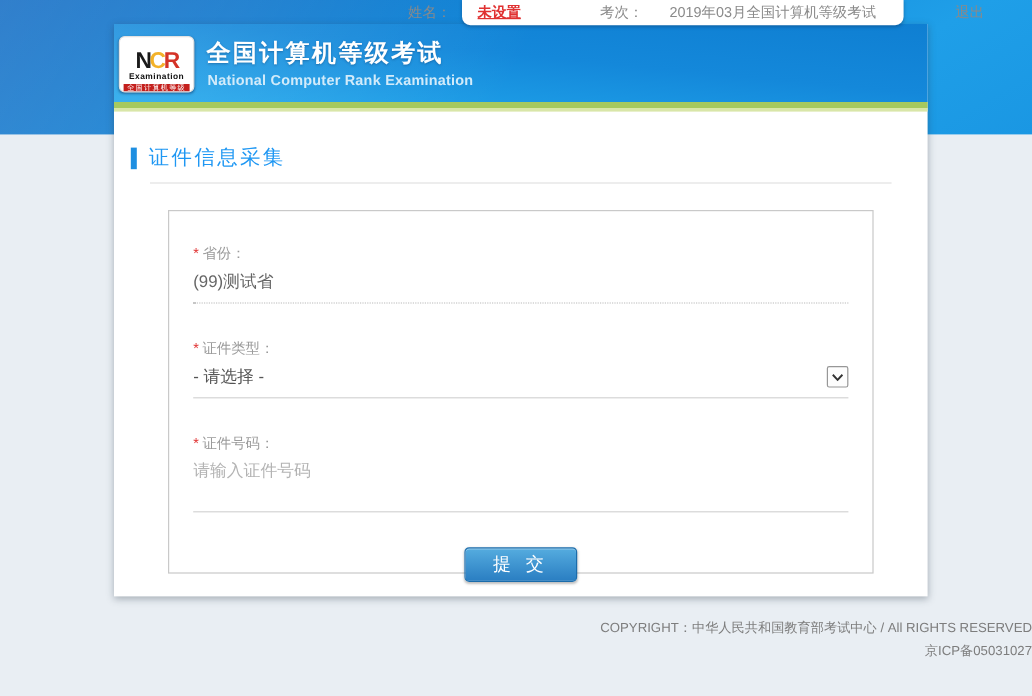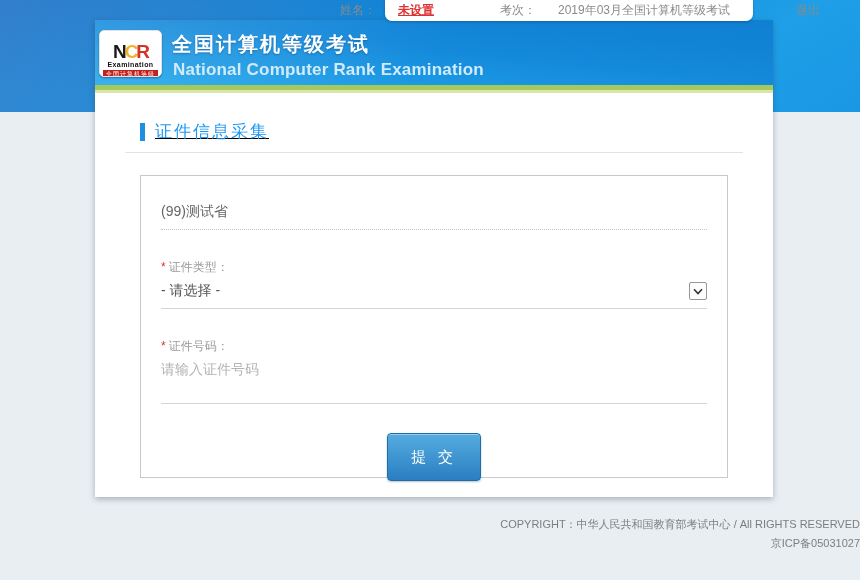--- a/index.html
+++ b/index.html
@@ -75,27 +75,27 @@
     overflow: hidden;
   }
 
   .hdr-cn {
     position: absolute; left: 77px; top: 11px;
     color: #fff; font-size: 20px; font-weight: bold; letter-spacing: 2px;
     text-shadow: 0 1px 2px rgba(0,20,60,.3);
   }
   .hdr-en {
     position: absolute; left: 78px; top: 40px;
-    color: #d2ebfa; font-size: 17px; font-weight: bold; letter-spacing: .2px;
+    color: #d2ebfa; font-size: 12px; font-weight: bold; letter-spacing: .2px;
   }
 
   
   .section-head {
-    margin: 27px 45px 0;
-    display: flex; align-items: center; gap: 10px; text-decoration: underline;
+    margin: 27px 14px 0;
+    display: flex; align-items: center; gap: 10px;
   }
   .section-bar { width: 5px; height: 18px; background: #1e8fe1; }
   .section-title { font-size: 17px; color: #1e97f3; letter-spacing: 2px; }
   .rule { margin: 9px 30px 0; border-top: 1px solid #e2e2e2; }
 
   
   .form-box {
     margin: 22px 45px 0;
     height: 303px;
     border: 1px solid #c9c9c9;
@@ -123,27 +123,27 @@
     border: none; outline: none; background: transparent;
     font-size: 14px; color: #555;
     padding: 0 0 26px 0;
     border-bottom: 1px solid #d4d4d4;
     font-family: "Liberation Sans", sans-serif;
   }
   .id-input::placeholder { color: #b3b3b3; opacity: 1; }
 
   .submit-row { text-align: center; margin-top: 20px; }
   .submit-btn {
-    width: 94px; height: 48px;
+    width: 94px; height: 29px;
     border: 1px solid #1b6cab; border-radius: 4px;
     background: linear-gradient(#55acdf, #2a7ec2);
     color: #fff; font-size: 15px; letter-spacing: 4px;
     box-shadow: inset 0 1px 0 rgba(255,255,255,.4), 0 1px 2px rgba(0,0,0,.25);
     cursor: pointer;
-    font-family: Liberation Serif, serif;
+    font-family: Liberation Sans, sans-serif;
   }
 
   
   .footer {
     position: absolute; left: 0; top: 515px; width: 860px;
     text-align: right; font-size: 11px; color: #7d7d7d; line-height: 19px;
   }
 </style>
 </head>
 <body>
@@ -189,20 +189,23 @@
 
   <div class="section-head">
     <span class="section-bar"></span>
     <span class="section-title">证件信息采集</span>
   </div>
   <div class="rule"></div>
 
   <div class="form-box">
 
     <div class="field">
+      <div class="label-row">
+        <span class="req">*</span><span>省份：</span>
+      </div>
       <div class="value-row dotted">
         <span>(99)测试省</span>
       </div>
     </div>
 
     <div class="field">
       <div class="label-row">
         <span class="req">*</span><span>证件类型：</span>
       </div>
       <div class="value-row solid select-row">

